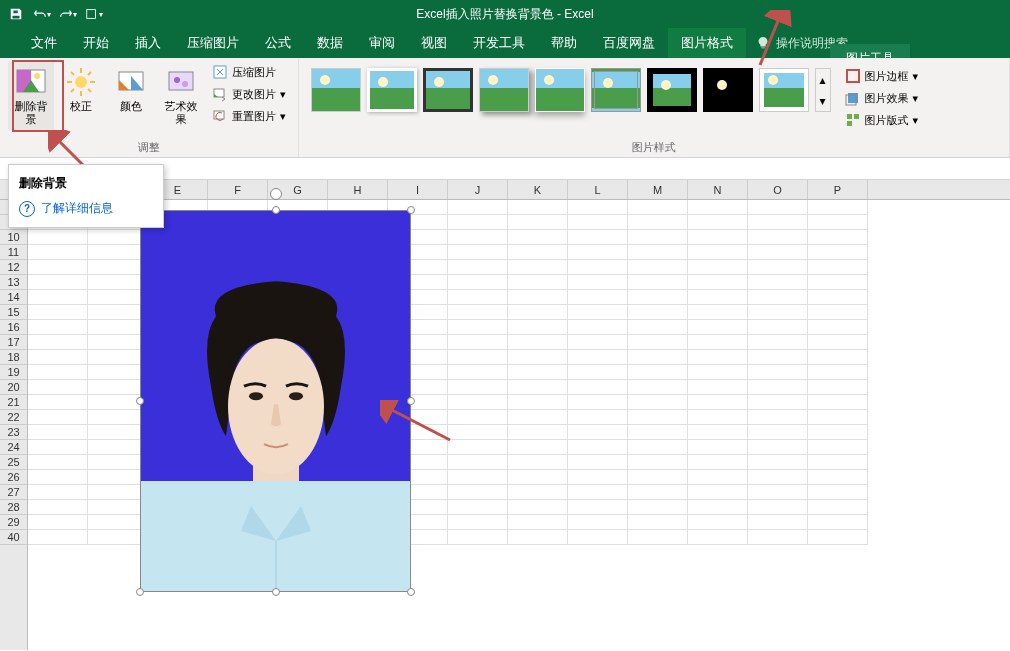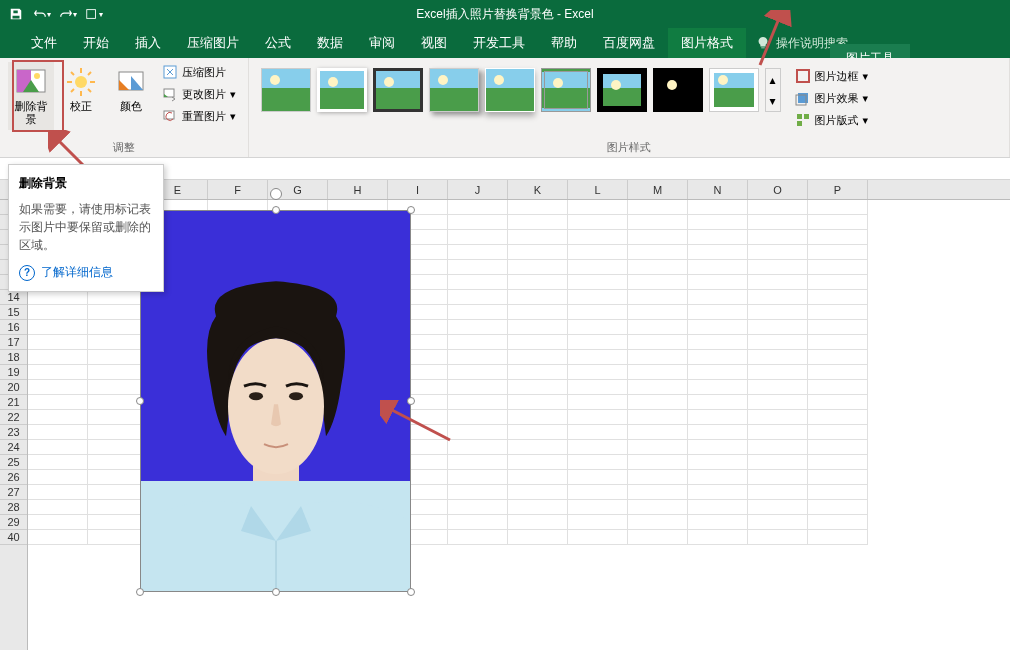--- a/index.html
+++ b/index.html
@@ -162,20 +162,28 @@
           </svg>
         <div class="big-label">校正</div>
       </div>
       <div class="big-btn">
         <svg class="big-icon" viewBox="0 0 32 32">
             <rect x="4" y="6" width="24" height="18" fill="#fff" stroke="#888"></rect>
             <path fill="#e67e22" d="M4 14l10 10h-10z"></path>
             <path fill="#5b9bd5" d="M16 10l12 14h-12z"></path>
           </svg>
         <div class="big-label">颜色</div>
+      </div>
+      <div class="big-btn">
+        <svg class="big-icon" viewBox="0 0 32 32">
+            <rect x="4" y="6" width="24" height="18" fill="#e8d8ff" stroke="#888"></rect>
+            <circle cx="12" cy="14" r="3" fill="#9966cc"></circle>
+            <circle cx="20" cy="18" r="3" fill="#c9a0dc"></circle>
+          </svg>
+        <div class="big-label">艺术效果</div>
       </div>
       <div class="small-btns">
         <div class="small-btn">
             <svg class="small-icon" viewBox="0 0 16 16">
               <rect x="2" y="2" width="12" height="12" fill="#fff" stroke="#5b9bd5"></rect>
               <path stroke="#5b9bd5" d="M5 5l6 6M11 5l-6 6"></path>
             </svg>
             <span>压缩图片</span>
           </div>
         <div class="small-btn"><svg class="small-icon" viewBox="0 0 16 16">
@@ -687,21 +695,20 @@
         <div class="handle" style="left:50%;bottom:-4px;margin-left:-4px"></div>
         <div class="handle" style="left:-4px;top:50%;margin-top:-4px"></div>
         <div class="handle" style="right:-4px;top:50%;margin-top:-4px"></div>
       </div>
     </div>
   </div>
 </div>
 
 <div class="tooltip">
   <div class="tooltip-title">删除背景</div>
-  <div class="tooltip-body">如果需要，请使用标记表示图片中要保留或删除的区域。</div>
   <div class="tooltip-link">
       <span>了解详细信息</span>
     </div>
 </div>
 
 <svg class="arrow" style="left:48px;top:130px" width="60" height="60">
     <defs>
       <marker id="ah1" markerWidth="10" markerHeight="10" refX="2" refY="5" orient="auto">
         <path d="M0 0L10 5L0 10Z" fill="#c0504d"></path>
       </marker>

